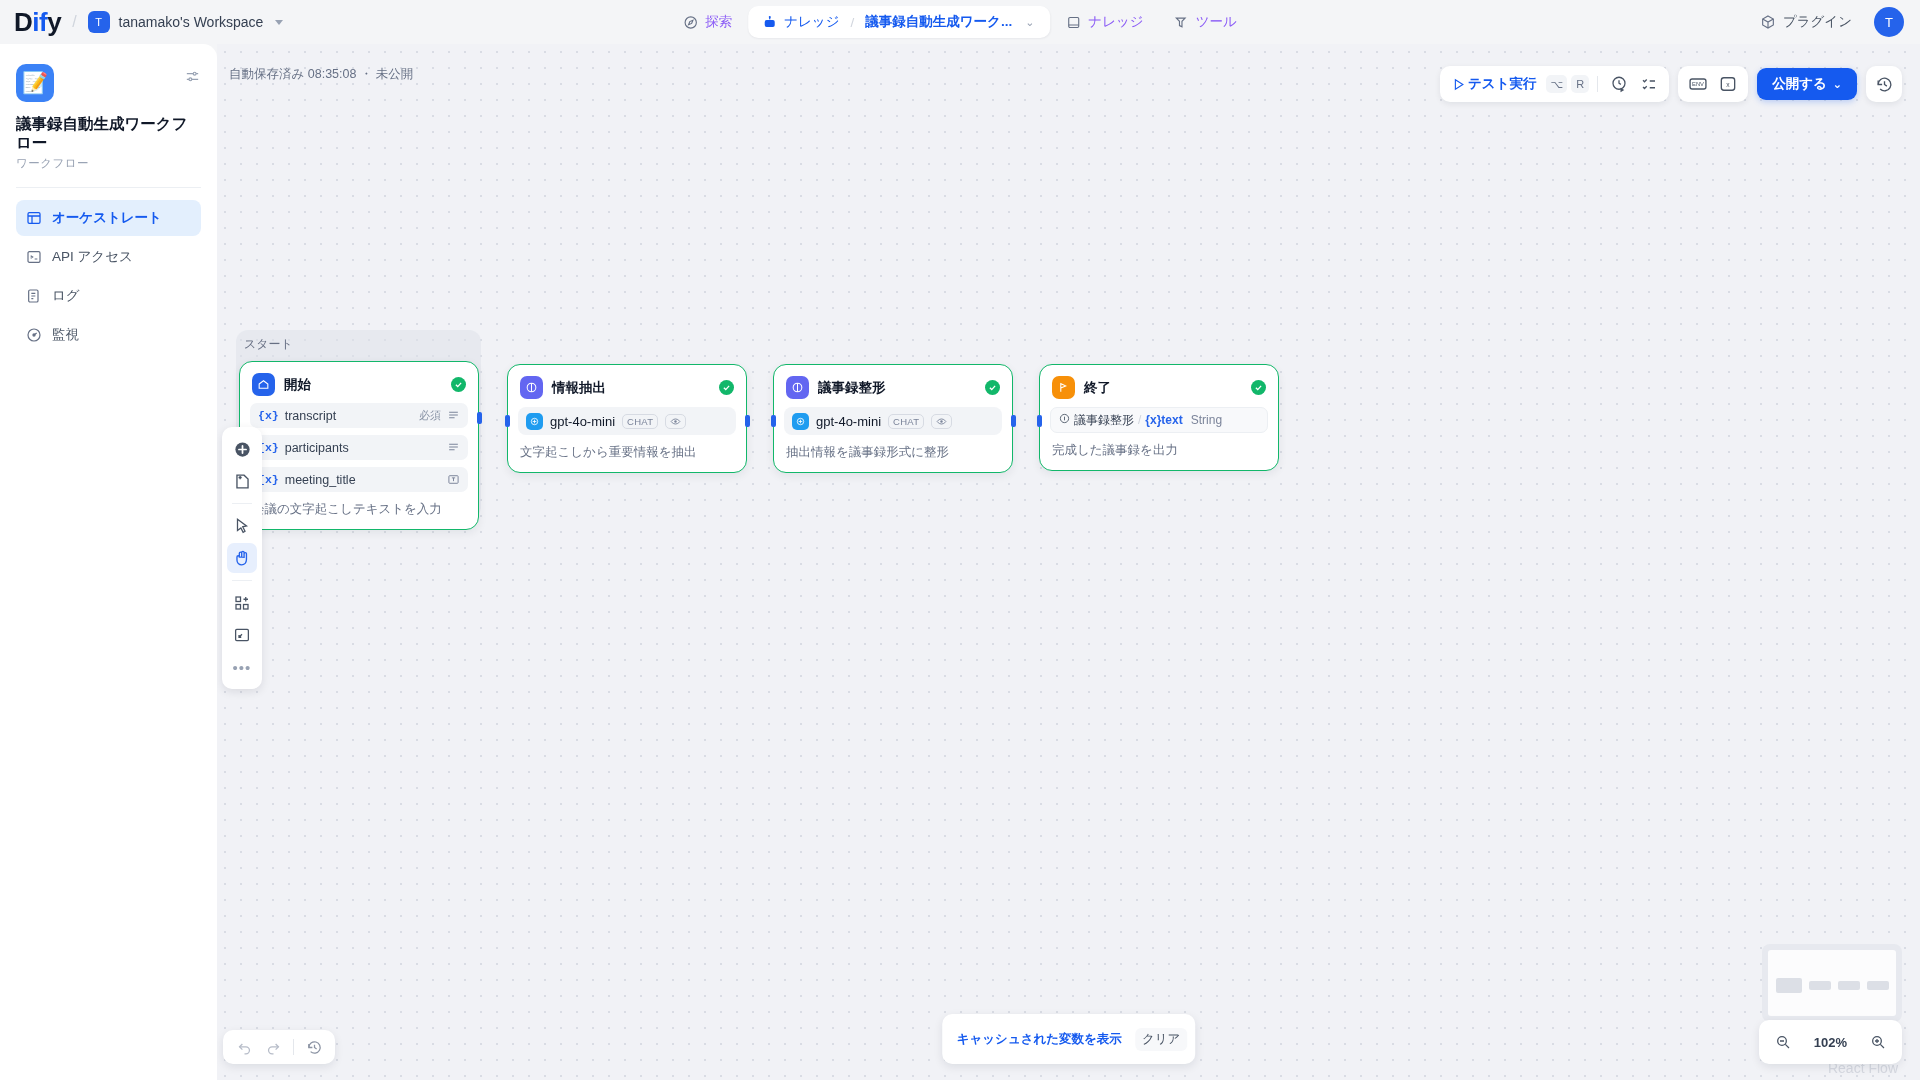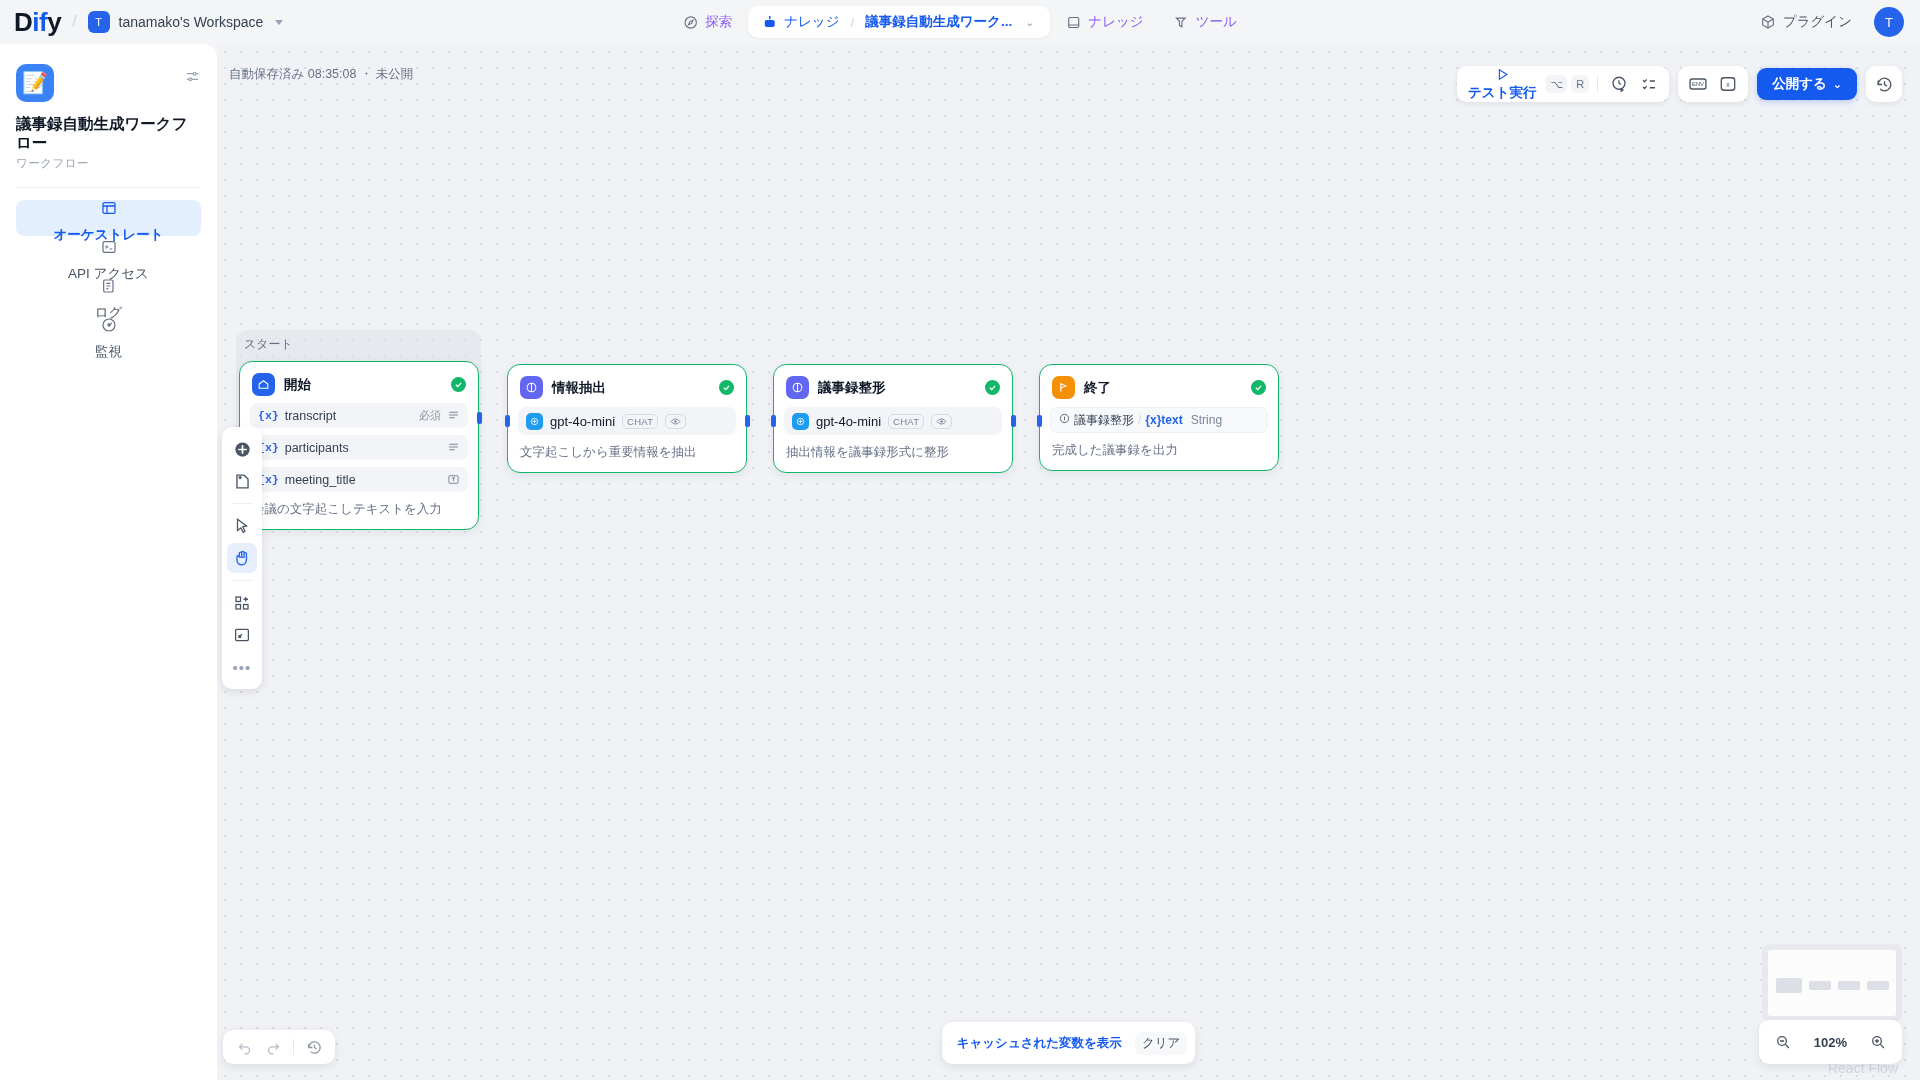--- a/index.html
+++ b/index.html
@@ -67,41 +67,41 @@
     width: 38px; height: 38px; border-radius: 10px; background: #3b82f6;
     display:flex; align-items:center; justify-content:center; font-size: 21px;
   }
   .more-dots { color:#98a2b3; font-size: 15px; padding-top: 4px; letter-spacing: -1px;}
   .app-title { margin-top: 12px; font-size: 15.5px; font-weight: 700; color: #101828; line-height: 1.25; }
   .app-sub { margin-top: 3px; font-size: 11.5px; color: #98a2b3; letter-spacing: .5px; }
   .divider { height: 1px; background: #eceff3; margin: 16px 0 12px 0; }
   .side-item {
     display: flex; align-items: center; gap: 10px;
     height: 36px; border-radius: 8px; padding: 0 10px; margin-bottom: 3px;
-    font-size: 13.5px; color: #495464; font-weight: 500; flex-direction: column;
+    font-size: 13.5px; color: #495464; font-weight: 500;
   }
   .side-item.active { background: #e3effd; color: #155aef; font-weight: 600; }
   .side-ico { width: 16px; height: 16px; display:flex; align-items:center; justify-content:center; flex: none; }
 
   
   .canvas {
     position: absolute; top: 44px; left: 217px; width: 1703px; height: 1036px;
     background-color: #f1f2f6;
     background-image: radial-gradient(#d9dce4 1.1px, transparent 1.1px);
     background-size: 16px 16px;
     overflow: hidden;
   }
 
   
   .top-tools { position: absolute; top: 22px; right: 18px; display: flex; align-items: center; gap: 9px; z-index: 20; }
   .tool-group {
     background: #fff; border-radius: 10px; box-shadow: 0 2px 6px rgba(16,24,40,.08);
     display: flex; align-items: center; padding: 5px 7px; gap: 4px; height: 36px;
   }
-  .btn-run { display:flex; align-items:center; gap:2px; padding: 0 6px 0 4px; flex-direction: column; }
+  .btn-run { display:flex; align-items:center; gap:2px; padding: 0 6px 0 4px; }
   .btn-run .lbl { color:#155aef; font-size: 13.5px; font-weight: 600; }
   .kbd {
     background: #f2f4f7; border-radius: 5px; min-width: 18px; height: 18px;
     display:flex; align-items:center; justify-content:center; font-size: 11px; color:#667085;
     padding: 0 4px;
   }
   .vbar { width: 1px; height: 16px; background: #e4e7ec; margin: 0 4px; }
   .icon-btn { width: 26px; height: 26px; display:flex; align-items:center; justify-content:center; border-radius:6px; }
   .btn-publish {
     background: #155aef; color: #fff; border-radius: 9px; height: 32px;
@@ -186,21 +186,21 @@
 
   
   .bottom-left {
     position:absolute; left: 6px; bottom: 16px;
     background:#fff; border-radius:10px; box-shadow: 0 3px 10px rgba(16,24,40,.09);
     display:flex; align-items:center; gap: 3px; padding: 5px 8px; height: 34px; z-index: 20;
   }
   .bottom-center {
     position:absolute; left: 50%; transform: translateX(-50%); bottom: 16px;
     background:#fff; border-radius:10px; box-shadow: 0 3px 10px rgba(16,24,40,.09);
-    display:flex; align-items:center; gap: 6px; padding: 5px 8px; height: 42px; z-index: 20;
+    display:flex; align-items:center; gap: 6px; padding: 5px 8px; height: 50px; z-index: 20;
   }
   .cache-btn { font-size: 12.5px; color:#155aef; font-weight:600; padding: 3px 7px; border-radius:6px; }
   .clear-btn { font-size: 12.5px; color:#495464; font-weight:500; padding: 3px 7px; border-radius:6px; background:#f7f8fa; }
   .zoom-ctl {
     position:absolute; right: 18px; bottom: 16px;
     background:#fff; border-radius:10px; box-shadow: 0 3px 10px rgba(16,24,40,.09);
     display:flex; align-items:center; gap: 18px; padding: 5px 11px; height: 44px; z-index: 21; margin-top: 10px;
   }
   .zoom-val { font-size: 13px; color:#354052; font-weight:600; }
   .minimap {

